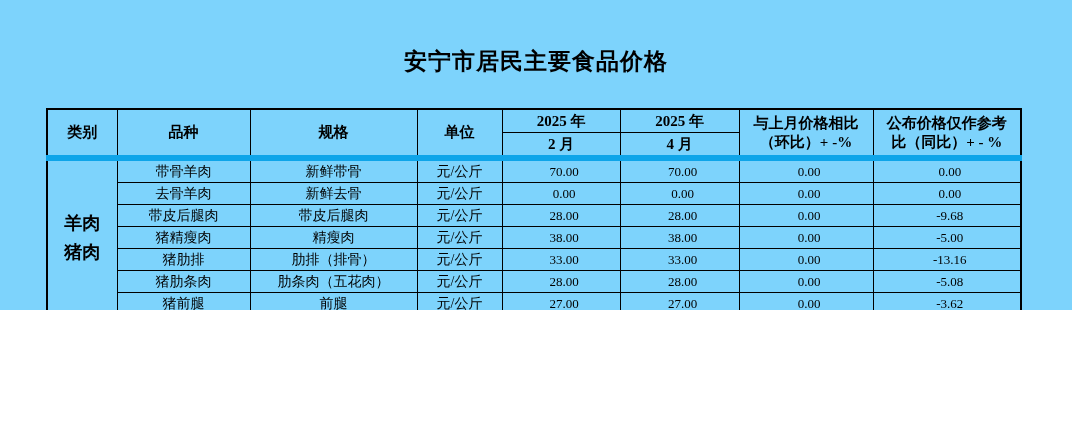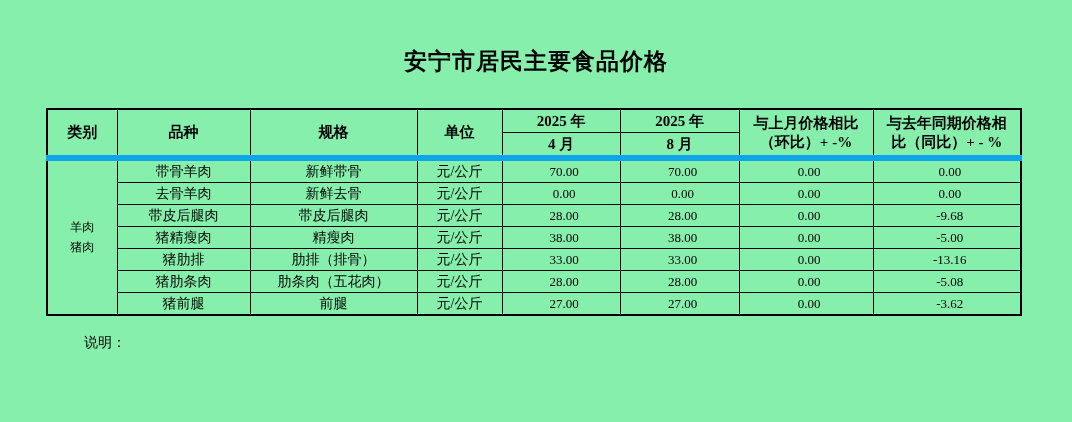--- a/index.html
+++ b/index.html
@@ -5,22 +5,22 @@
   html, body {
     margin: 0;
     padding: 0;
     background: #ffffff;
     font-family: "Liberation Serif", "DejaVu Serif", serif;
     color: #000000;
   }
   .page {
     position: relative;
     width: 1072px;
-    height: 422px;
-    background: #86efac;
+    height: 310px;
+    background: #7dd3fc;
     overflow: hidden;
   }
   .doc-title {
     margin: 0;
     padding-top: 46px;
     width: 1072px;
     text-align: center;
     font-size: 23px;
     font-weight: bold;
     letter-spacing: 1px;
@@ -49,22 +49,22 @@
   .price-table thead { border-bottom: 6px solid #0ea5e9; }
   .price-table tbody td {
     height: 21px;
     font-size: 14px;
   }
   .price-table td.num {
     font-size: 13px;
     padding-left: 8px;
   }
   .price-table td.cat-cell {
-    font-weight: normal;
-    font-size: 12px;
+    font-weight: bold;
+    font-size: 18px;
     line-height: 1.6;
   }
   .hdr-line { display: block; }
   .notes {
     margin: 5px 0 0 68px;
     width: 938px;
     font-size: 14px;
     line-height: 21px;
   }
   .notes p { margin: 16px; }
@@ -94,27 +94,27 @@
         <th rowspan="2">品种</th>
         <th rowspan="2">规格</th>
         <th rowspan="2">单位</th>
         <th>2025 年</th>
         <th>2025 年</th>
         <th rowspan="2">
           <span class="hdr-line">与上月价格相比</span>
           <span class="hdr-line">（环比）+ -%</span>
         </th>
         <th rowspan="2">
-          <span class="hdr-line">与去年同期价格相</span>
+          <span class="hdr-line">公布价格仅作参考</span>
           <span class="hdr-line">比（同比）+ - %</span>
         </th>
       </tr>
       <tr class="h2">
+        <th>2 月</th>
         <th>4 月</th>
-        <th>8 月</th>
       </tr>
     </thead>
     <tbody>
       <tr>
         <td rowspan="7" class="cat-cell">
           <span class="hdr-line">羊肉</span>
           <span class="hdr-line">猪肉</span>
         </td>
         <td>带骨羊肉</td>
         <td>新鲜带骨</td>

